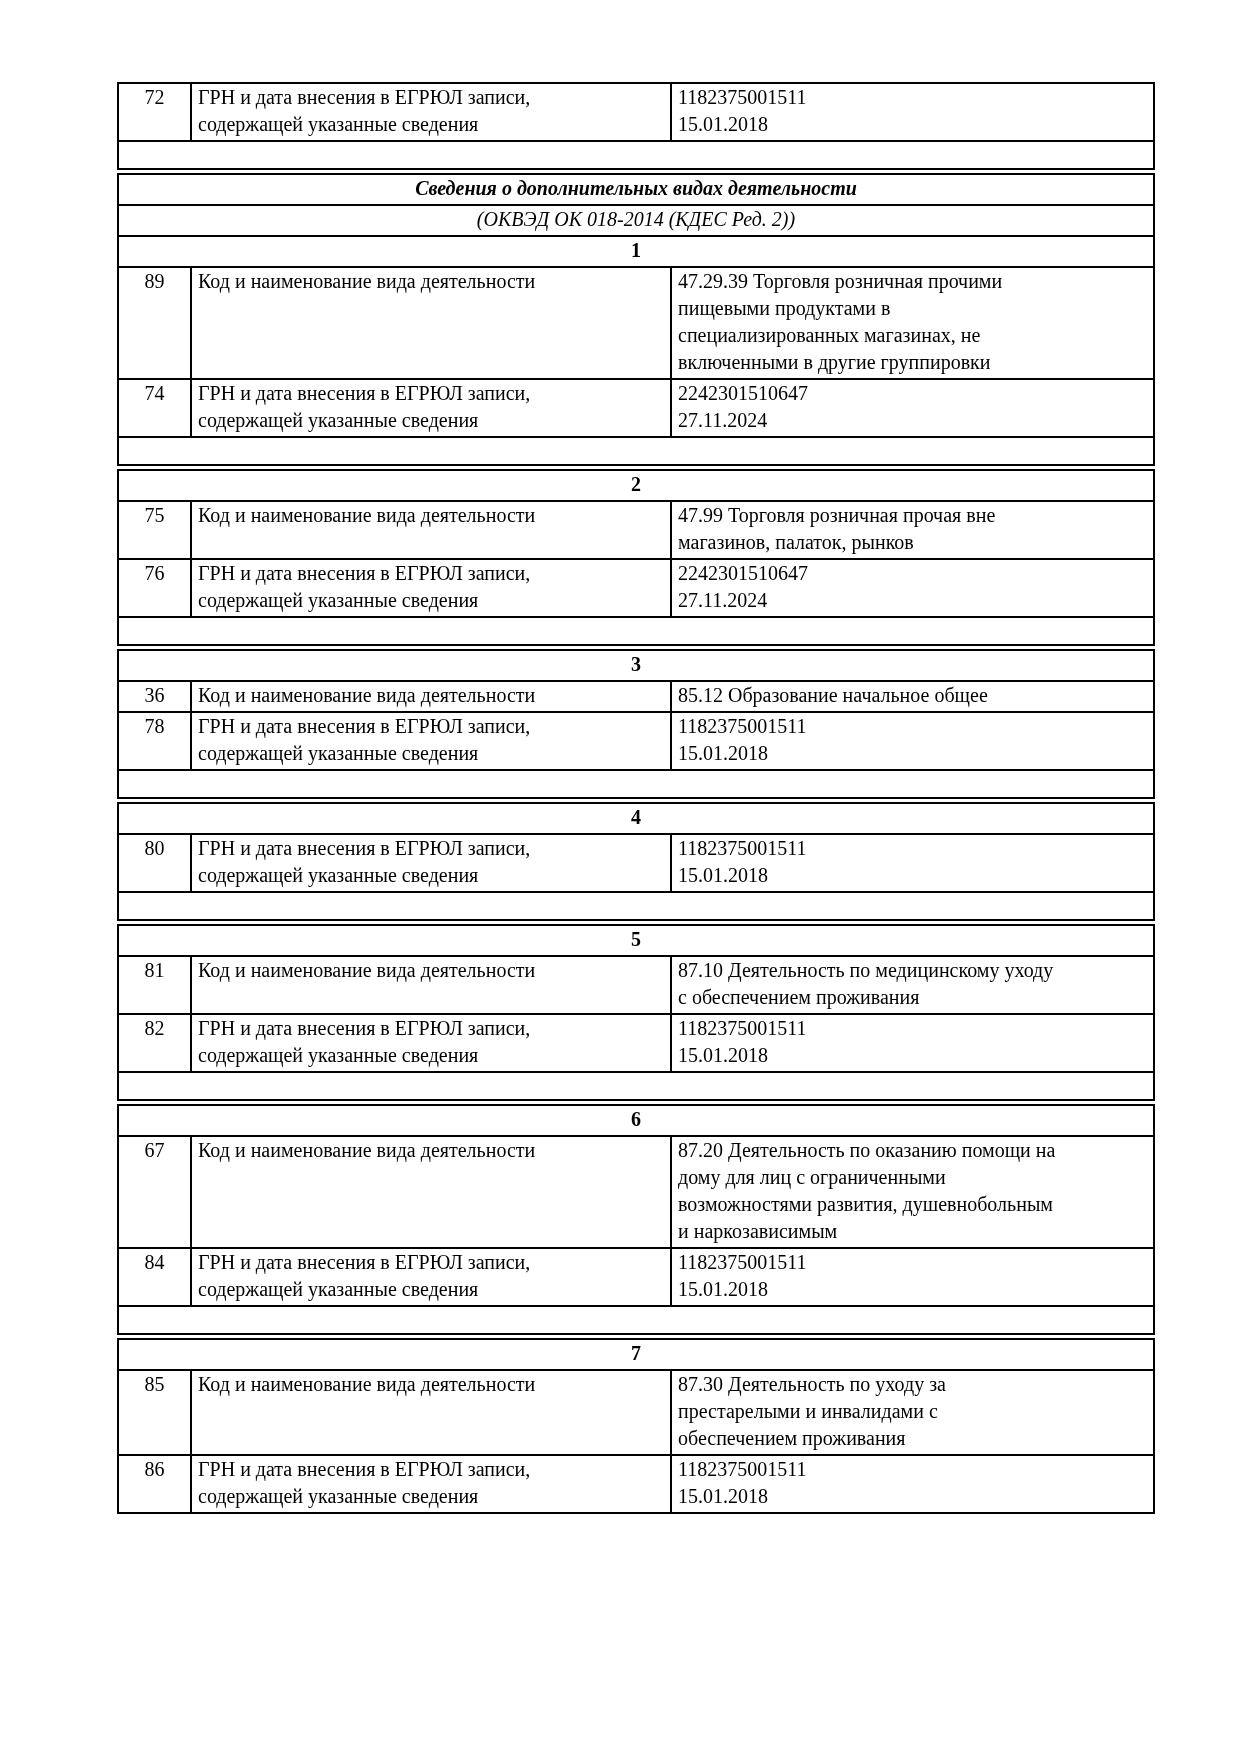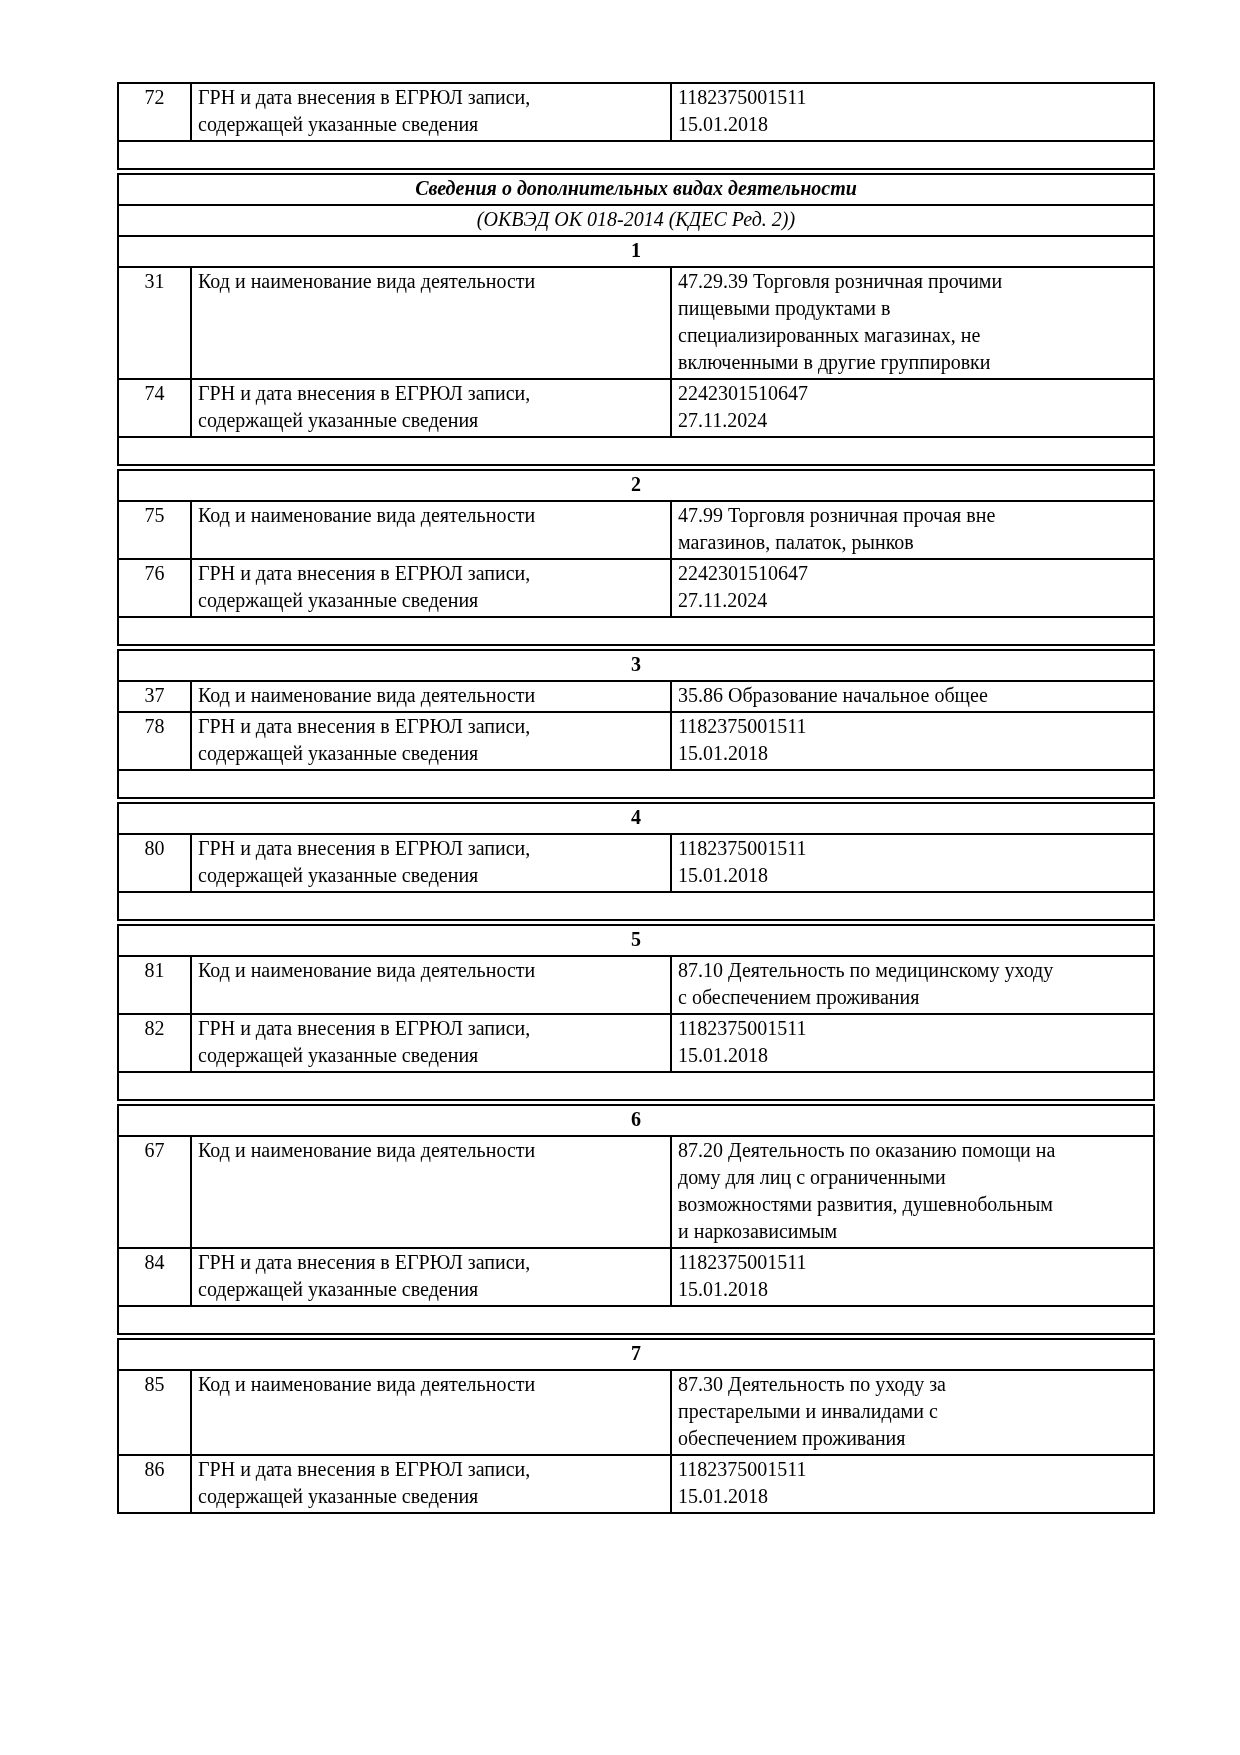--- a/index.html
+++ b/index.html
@@ -69,21 +69,21 @@
           <tr>
         <td class="title" colspan="3">Сведения о дополнительных видах деятельности</td>
       </tr>
       <tr>
         <td class="subtitle" colspan="3">(ОКВЭД ОК 018-2014 (КДЕС Ред. 2))</td>
       </tr>
       <tr>
         <td class="cap" colspan="3">1</td>
       </tr>
       <tr>
-        <td class="num">31</td>
+        <td class="num">89</td>
         <td class="lbl">Код и наименование вида деятельности</td>
         <td class="val">47.29.39 Торговля розничная прочими
 пищевыми продуктами в
 специализированных магазинах, не
 включенными в другие группировки</td>
       </tr>
       <tr>
         <td class="num">74</td>
         <td class="lbl">ГРН и дата внесения в ЕГРЮЛ записи,
 содержащей указанные сведения</td>
@@ -129,23 +129,23 @@
       <colgroup>
           <col style="width:73px">
           <col style="width:480px">
           <col style="width:483px">
         </colgroup>
       <tbody>
           <tr>
         <td class="cap" colspan="3">3</td>
       </tr>
       <tr>
-        <td class="num">37</td>
-        <td class="lbl">Код и наименование вида деятельности</td>
-        <td class="val">35.86 Образование начальное общее</td>
+        <td class="num">36</td>
+        <td class="lbl">Код и наименование вида деятельности</td>
+        <td class="val">85.12 Образование начальное общее</td>
       </tr>
       <tr>
         <td class="num">78</td>
         <td class="lbl">ГРН и дата внесения в ЕГРЮЛ записи,
 содержащей указанные сведения</td>
         <td class="val">1182375001511
 15.01.2018</td>
       </tr>
       <tr>
             <td class="empty" colspan="3"></td>

